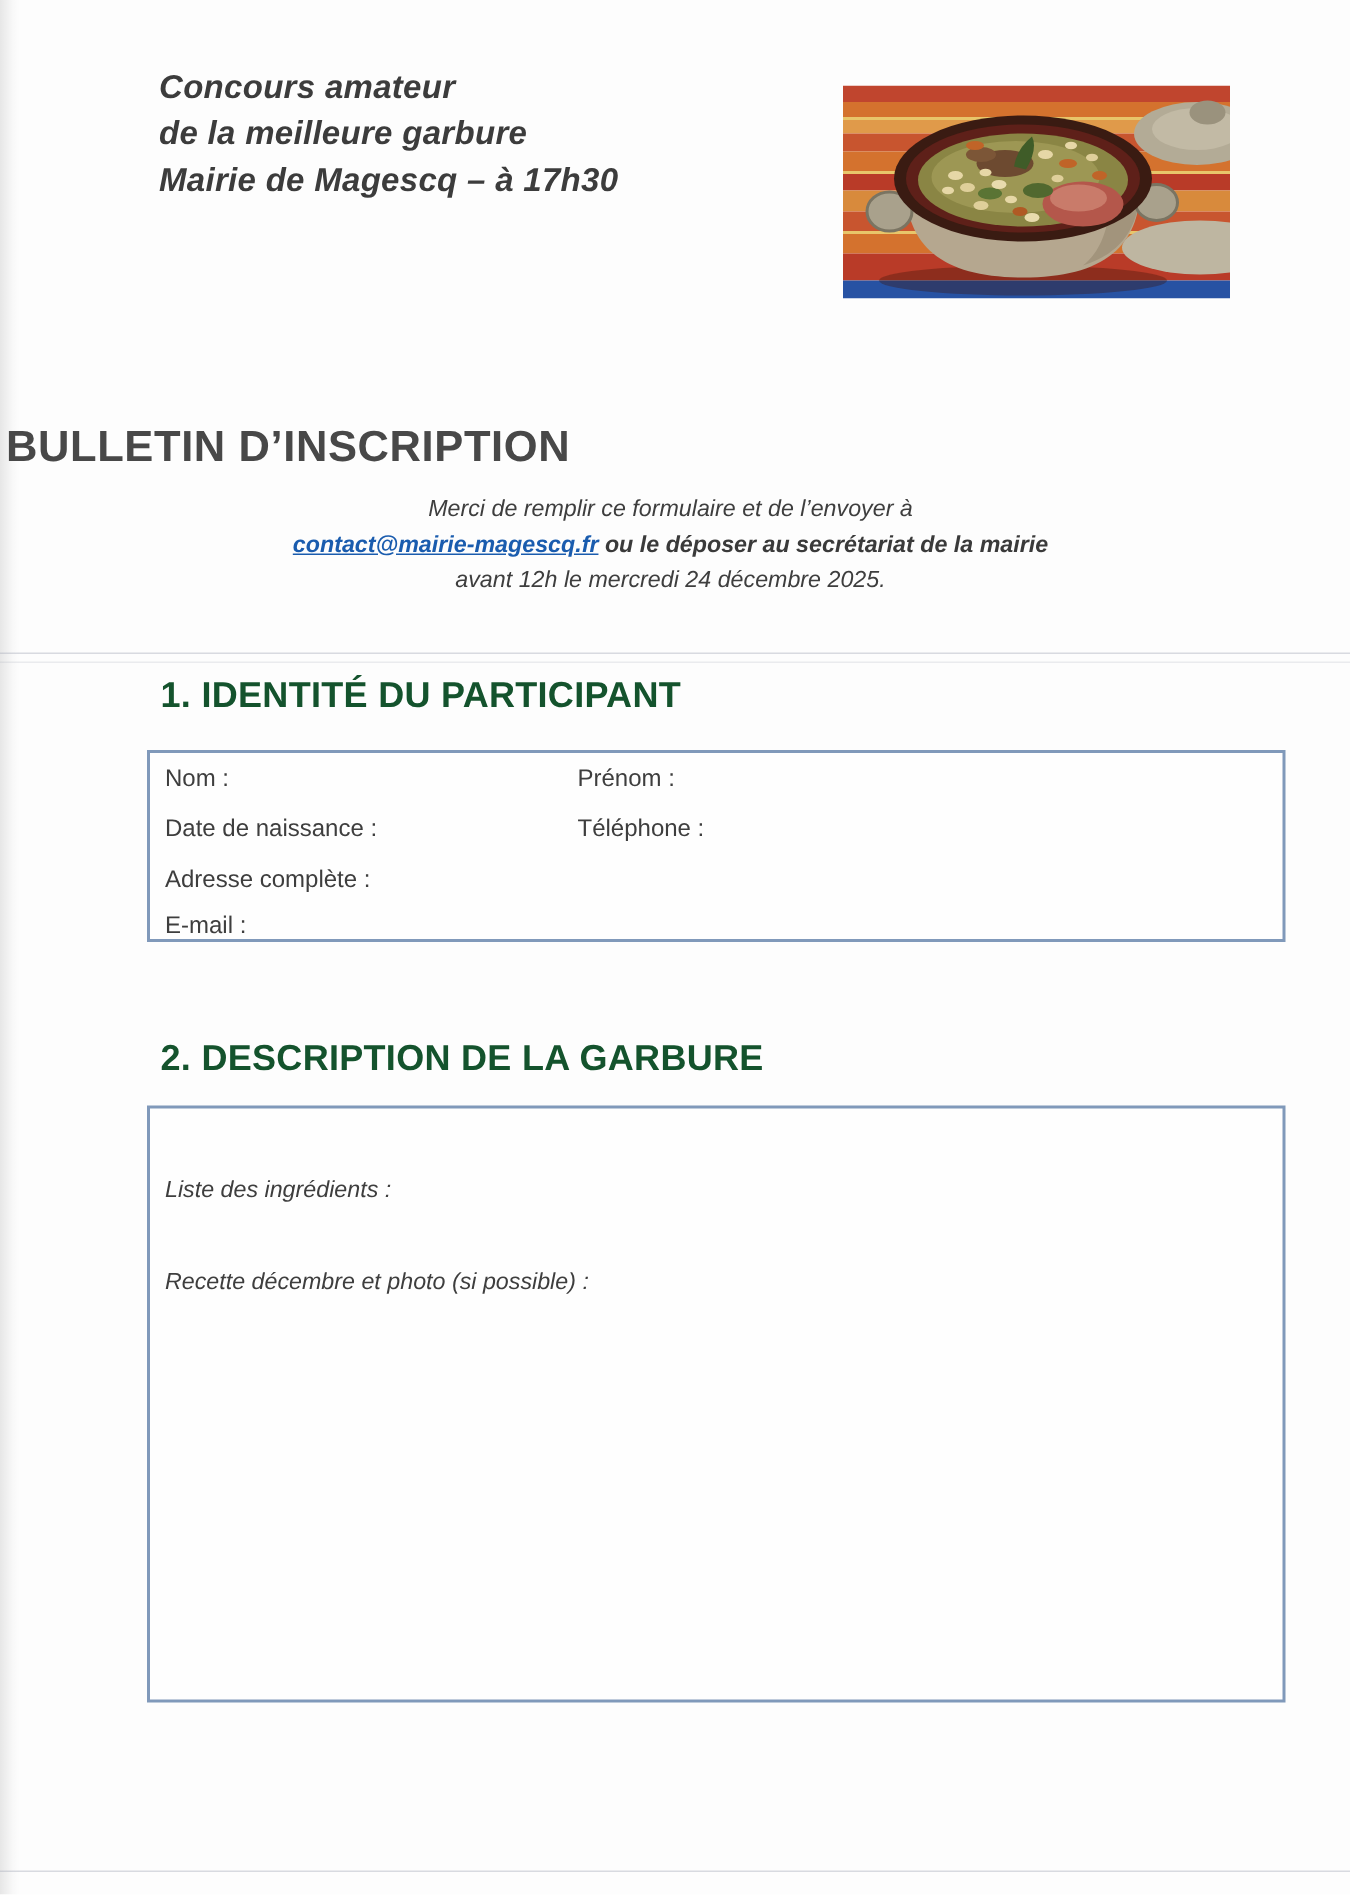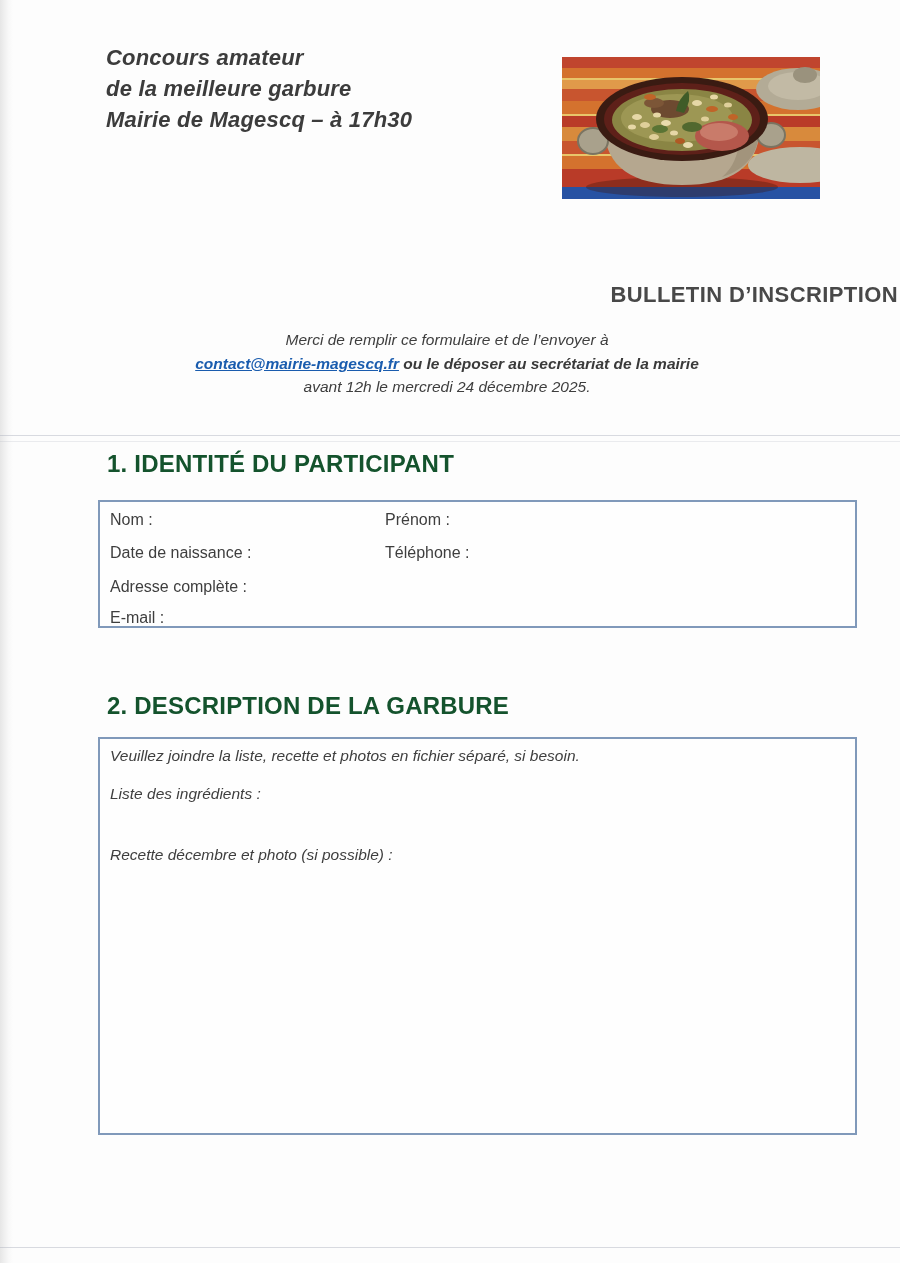--- a/index.html
+++ b/index.html
@@ -24,22 +24,22 @@
     position:absolute; left:106px; top:42px;
     font-size:22px; font-weight:700; line-height:31px;
     color:#3c3c3c; letter-spacing:0.2px;font-style:italic;
   }
   .photo {
     position:absolute; left:562px; top:57px; width:258px; height:142px;
   }
   .photo svg { display:block; width:258px; height:142px; }
 
   .form-title {
-    position:absolute; left:4px; top:282px; width:894px; text-align:right;
-    font-size:22px; font-weight:700; color:#484848; letter-spacing:0.4px;
+    position:absolute; left:4px; top:282px; width:894px; text-align:left;
+    font-size:29px; font-weight:700; color:#484848; letter-spacing:0.4px;
   }
   .instructions {
     position:absolute; left:0; top:328px; width:894px; text-align:center;
     font-style:italic; font-size:15.5px; color:#3e3e3e; line-height:23.5px;
   }
   .email-link { color:#1a5cae; font-weight:700; text-decoration:underline; cursor:pointer; }
   .bold-part { font-weight:700; color:#3a3a3a; }
 
   .section-heading {
     position:absolute; left:107px;
@@ -168,18 +168,17 @@
     <div class="field-label f-prenom">Prénom :</div>
     <div class="field-label f-dob">Date de naissance :</div>
     <div class="field-label f-tel">Téléphone :</div>
     <div class="field-label f-addr">Adresse complète :</div>
     <div class="field-label f-email">E-mail :</div>
   </div>
 
   <div class="section-heading s2">2. DESCRIPTION DE LA GARBURE</div>
 
   <div class="box description">
-    <div class="desc-label d-note">Veuillez joindre la liste, recette et photos en fichier séparé, si besoin.</div>
     <div class="desc-label d-ingredients">Liste des ingrédients :</div>
     <div class="desc-label d-recipe">Recette décembre et photo (si possible) :</div>
   </div>
 
 </div>
 
 </body></html>

